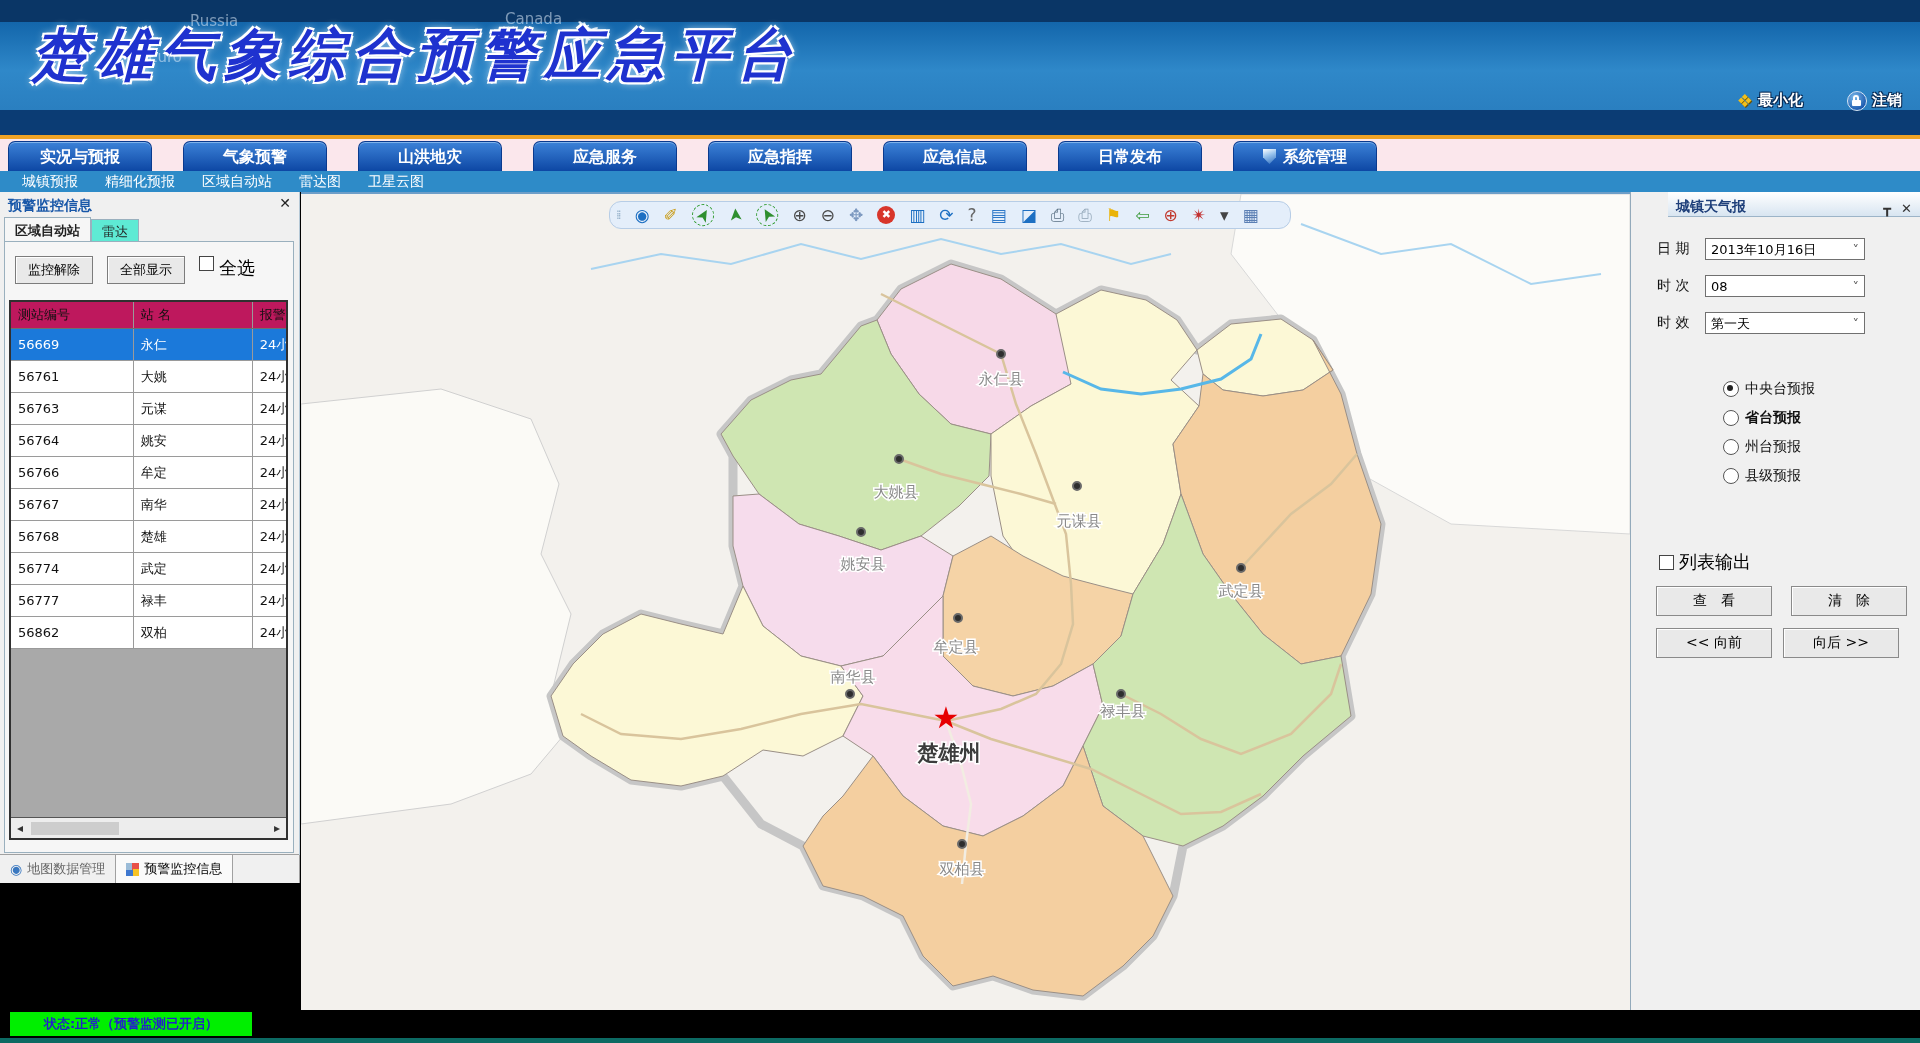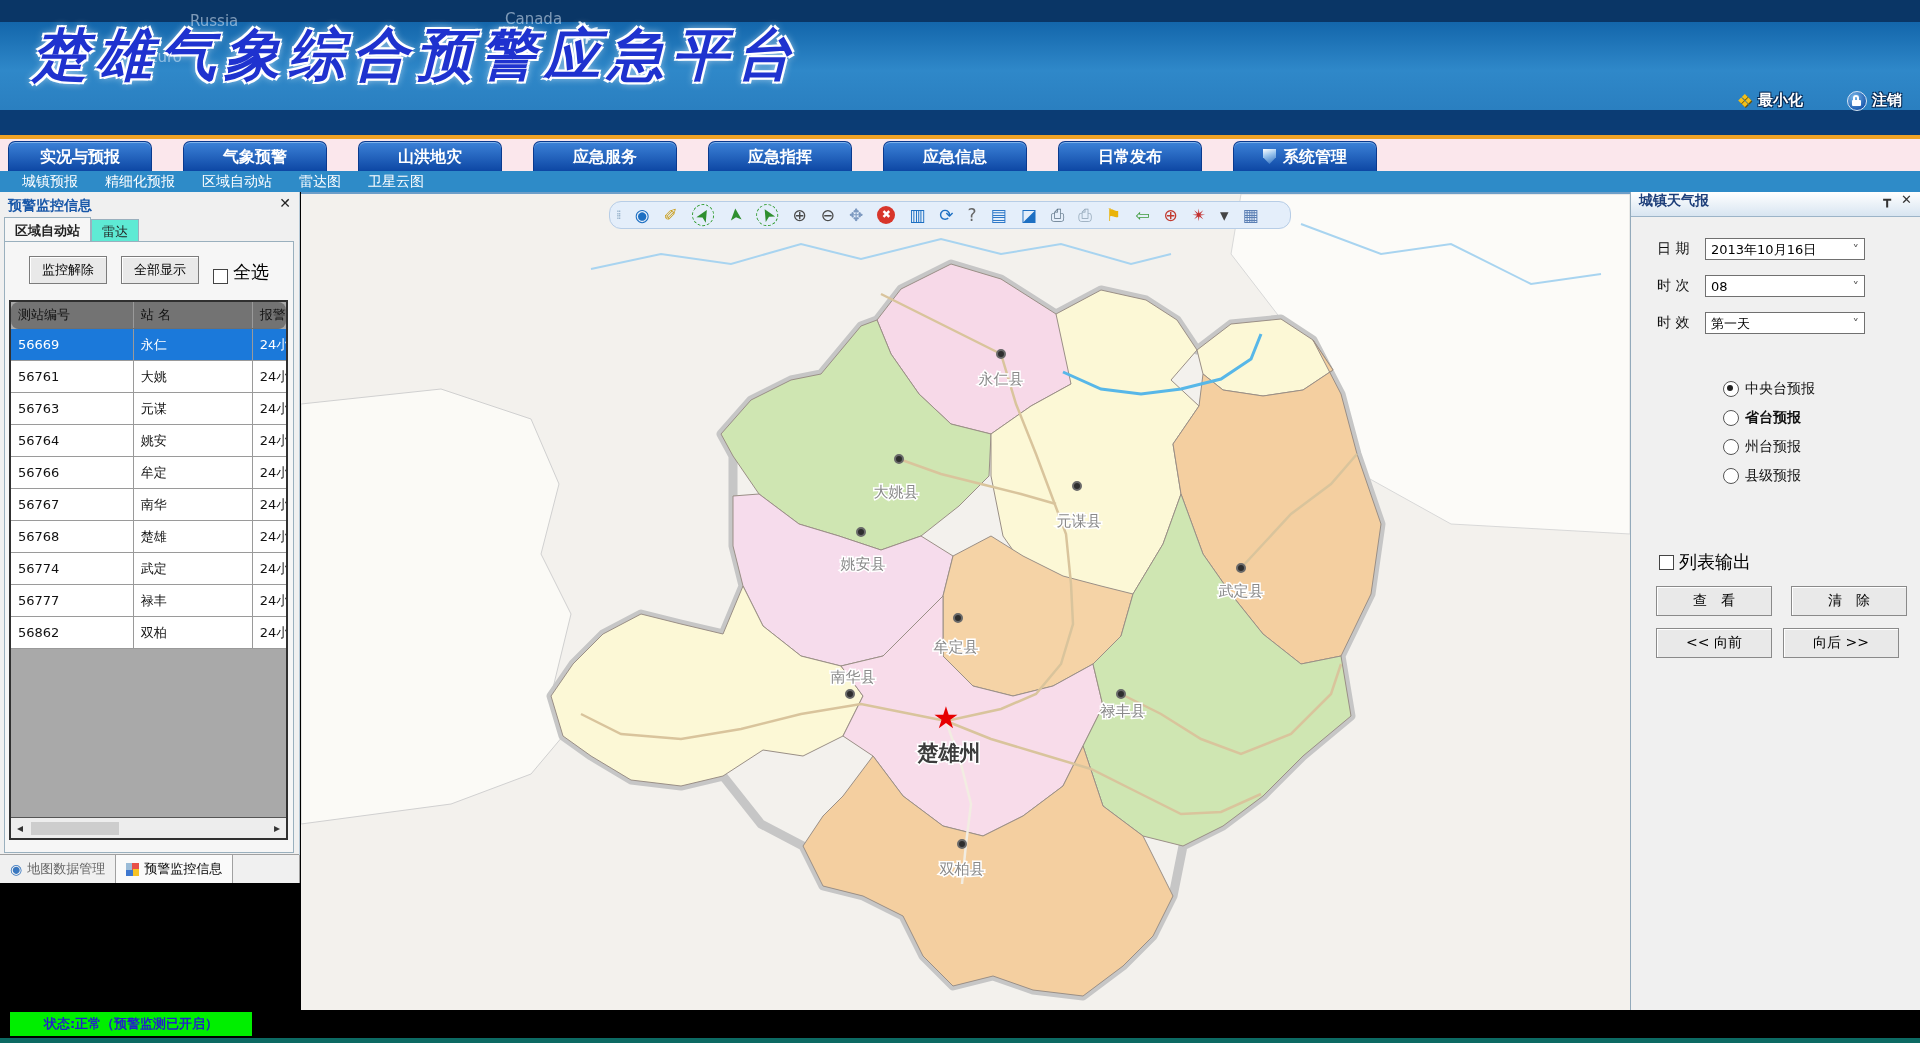--- a/index.html
+++ b/index.html
@@ -45,28 +45,28 @@
           border-right:1px solid #b5c8d6;box-sizing:border-box;}
   .lp-header{height:23px;padding:3px 8px 0 8px;}
   .lp-title{color:#1857a8;font-weight:bold;font-size:14px;}
   .lp-close{float:right;font-size:14px;color:#222;cursor:pointer;font-weight:bold;}
   .lp-tabstrip{position:absolute;left:4px;top:26px;height:23px;}
   .lp-tab{display:inline-block;padding:3px 10px 4px 10px;font-size:13px;background:#5eead4;
           border:1px solid #9ab0be;border-bottom:none;cursor:pointer;color:#222;}
   .lp-tab.on{background:#f6f6f6;position:relative;top:-1px;padding-top:4px;font-weight:bold;}
   .lp-body{position:absolute;left:4px;top:49px;width:290px;bottom:30px;background:#f6f6f6;
            border:1px solid #9ab0be;box-sizing:border-box;}
-  .lp-btnrow{position:absolute;left:10px;top:14px;display:flex;align-items:flex-end;margin-left:14px;}
+  .lp-btnrow{position:absolute;left:10px;top:14px;display:flex;align-items:flex-start;}
   .win-btn{background:#e9e9e9;border:1px solid #7c7c7c;box-shadow:inset 1px 1px 0 #fff;
            font-size:13px;padding:4px 12px;margin-right:14px;cursor:pointer;white-space:nowrap;}
   .cbox{display:inline-block;width:13px;height:13px;background:#fff;border:1px solid #444;margin-right:5px;vertical-align:-2px;}
   .cb-label{font-size:18px;}
   .lp-table{position:absolute;left:4px;top:58px;right:5px;bottom:12px;border:2px solid #303030;
             background:#a9a9a9;overflow:hidden;}
-  .t-h{display:flex;height:26px;background:#737373;border-bottom:1px solid #6f6f6f;border-radius:8px;}
+  .t-h{display:flex;height:26px;background:#be185d;border-bottom:1px solid #6f6f6f;}
   .t-h .c{font-size:13px;line-height:26px;color:#111;}
   .c{padding-left:7px;box-sizing:border-box;border-right:1px solid #9a9a9a;overflow:hidden;white-space:nowrap;}
   .c1{width:126px;} .c2{width:122px;} .c3{width:34px;border-right:none;}
   .t-r{display:flex;height:31px;background:#fff;border-bottom:1px solid #9a9a9a;cursor:pointer;}
   .t-r .c{font-size:13px;line-height:31px;color:#111;}
   .t-r.sel{background:#1b79da;} .t-r.sel .c{color:#fff;}
   .t-hscroll{position:absolute;left:0;right:0;bottom:0;height:20px;background:#ededed;
              border-top:1px solid #555;display:flex;align-items:center;}
   .hs-arrow{width:18px;text-align:center;color:#333;font-size:12px;cursor:pointer;}
   .hs-thumb{width:88px;height:13px;background:#cdcdcd;margin-left:2px;cursor:pointer;}
@@ -90,21 +90,21 @@
   .tb-stop{background:#d8352a;color:#fff !important;border-radius:50%;width:18px;height:18px;
            line-height:18px;font-size:11px;text-align:center;margin:0 7px;}
   .tb-ring{border:1px dashed #3aa03a;border-radius:50%;padding:0 3px;}
   #mapsvg{position:absolute;left:0;top:0;}
   .cl{font-size:15px;fill:#8a8a8a;stroke:#ffffff;stroke-width:3px;paint-order:stroke;text-anchor:middle;}
   .cl.major{font-size:21px;font-weight:bold;fill:#3c3c3c;}
   
   #rpanel{position:absolute;left:1630px;top:192px;width:290px;height:818px;background:#f0f0f0;
           border-left:1px solid #93aabb;box-sizing:border-box;}
   .rp-header{height:24px;background:linear-gradient(#ffffff,#d8e5f1);border-bottom:1px solid #9cb4c8;
-             display:flex;align-items:flex-start;padding:0 8px;}
+             display:flex;align-items:flex-end;padding:0 8px;margin-left:37px;}
   .rp-title{color:#1e3f7a;font-weight:bold;font-size:14px;flex:1;}
   .rp-pin,.rp-close{color:#333;font-size:13px;margin-left:10px;cursor:pointer;font-weight:bold;}
   .rp-row{position:absolute;left:26px;display:flex;align-items:center;}
   .rp-label{width:48px;font-size:14px;color:#111;}
   .sel-box{width:160px;height:22px;background:#fff;border:1px solid #707070;font-size:13px;
            line-height:22px;padding-left:5px;box-sizing:border-box;cursor:pointer;position:relative;}
   .sel-chev{position:absolute;right:5px;top:0;color:#555;font-size:13px;}
   .radio-row{position:absolute;left:92px;display:flex;align-items:center;cursor:pointer;}
   .radio{width:14px;height:14px;border:1px solid #555;border-radius:50%;background:#fff;margin-right:6px;position:relative;}
   .radio.checked::after{content:"";position:absolute;left:3px;top:3px;width:6px;height:6px;border-radius:50%;background:#222;}

